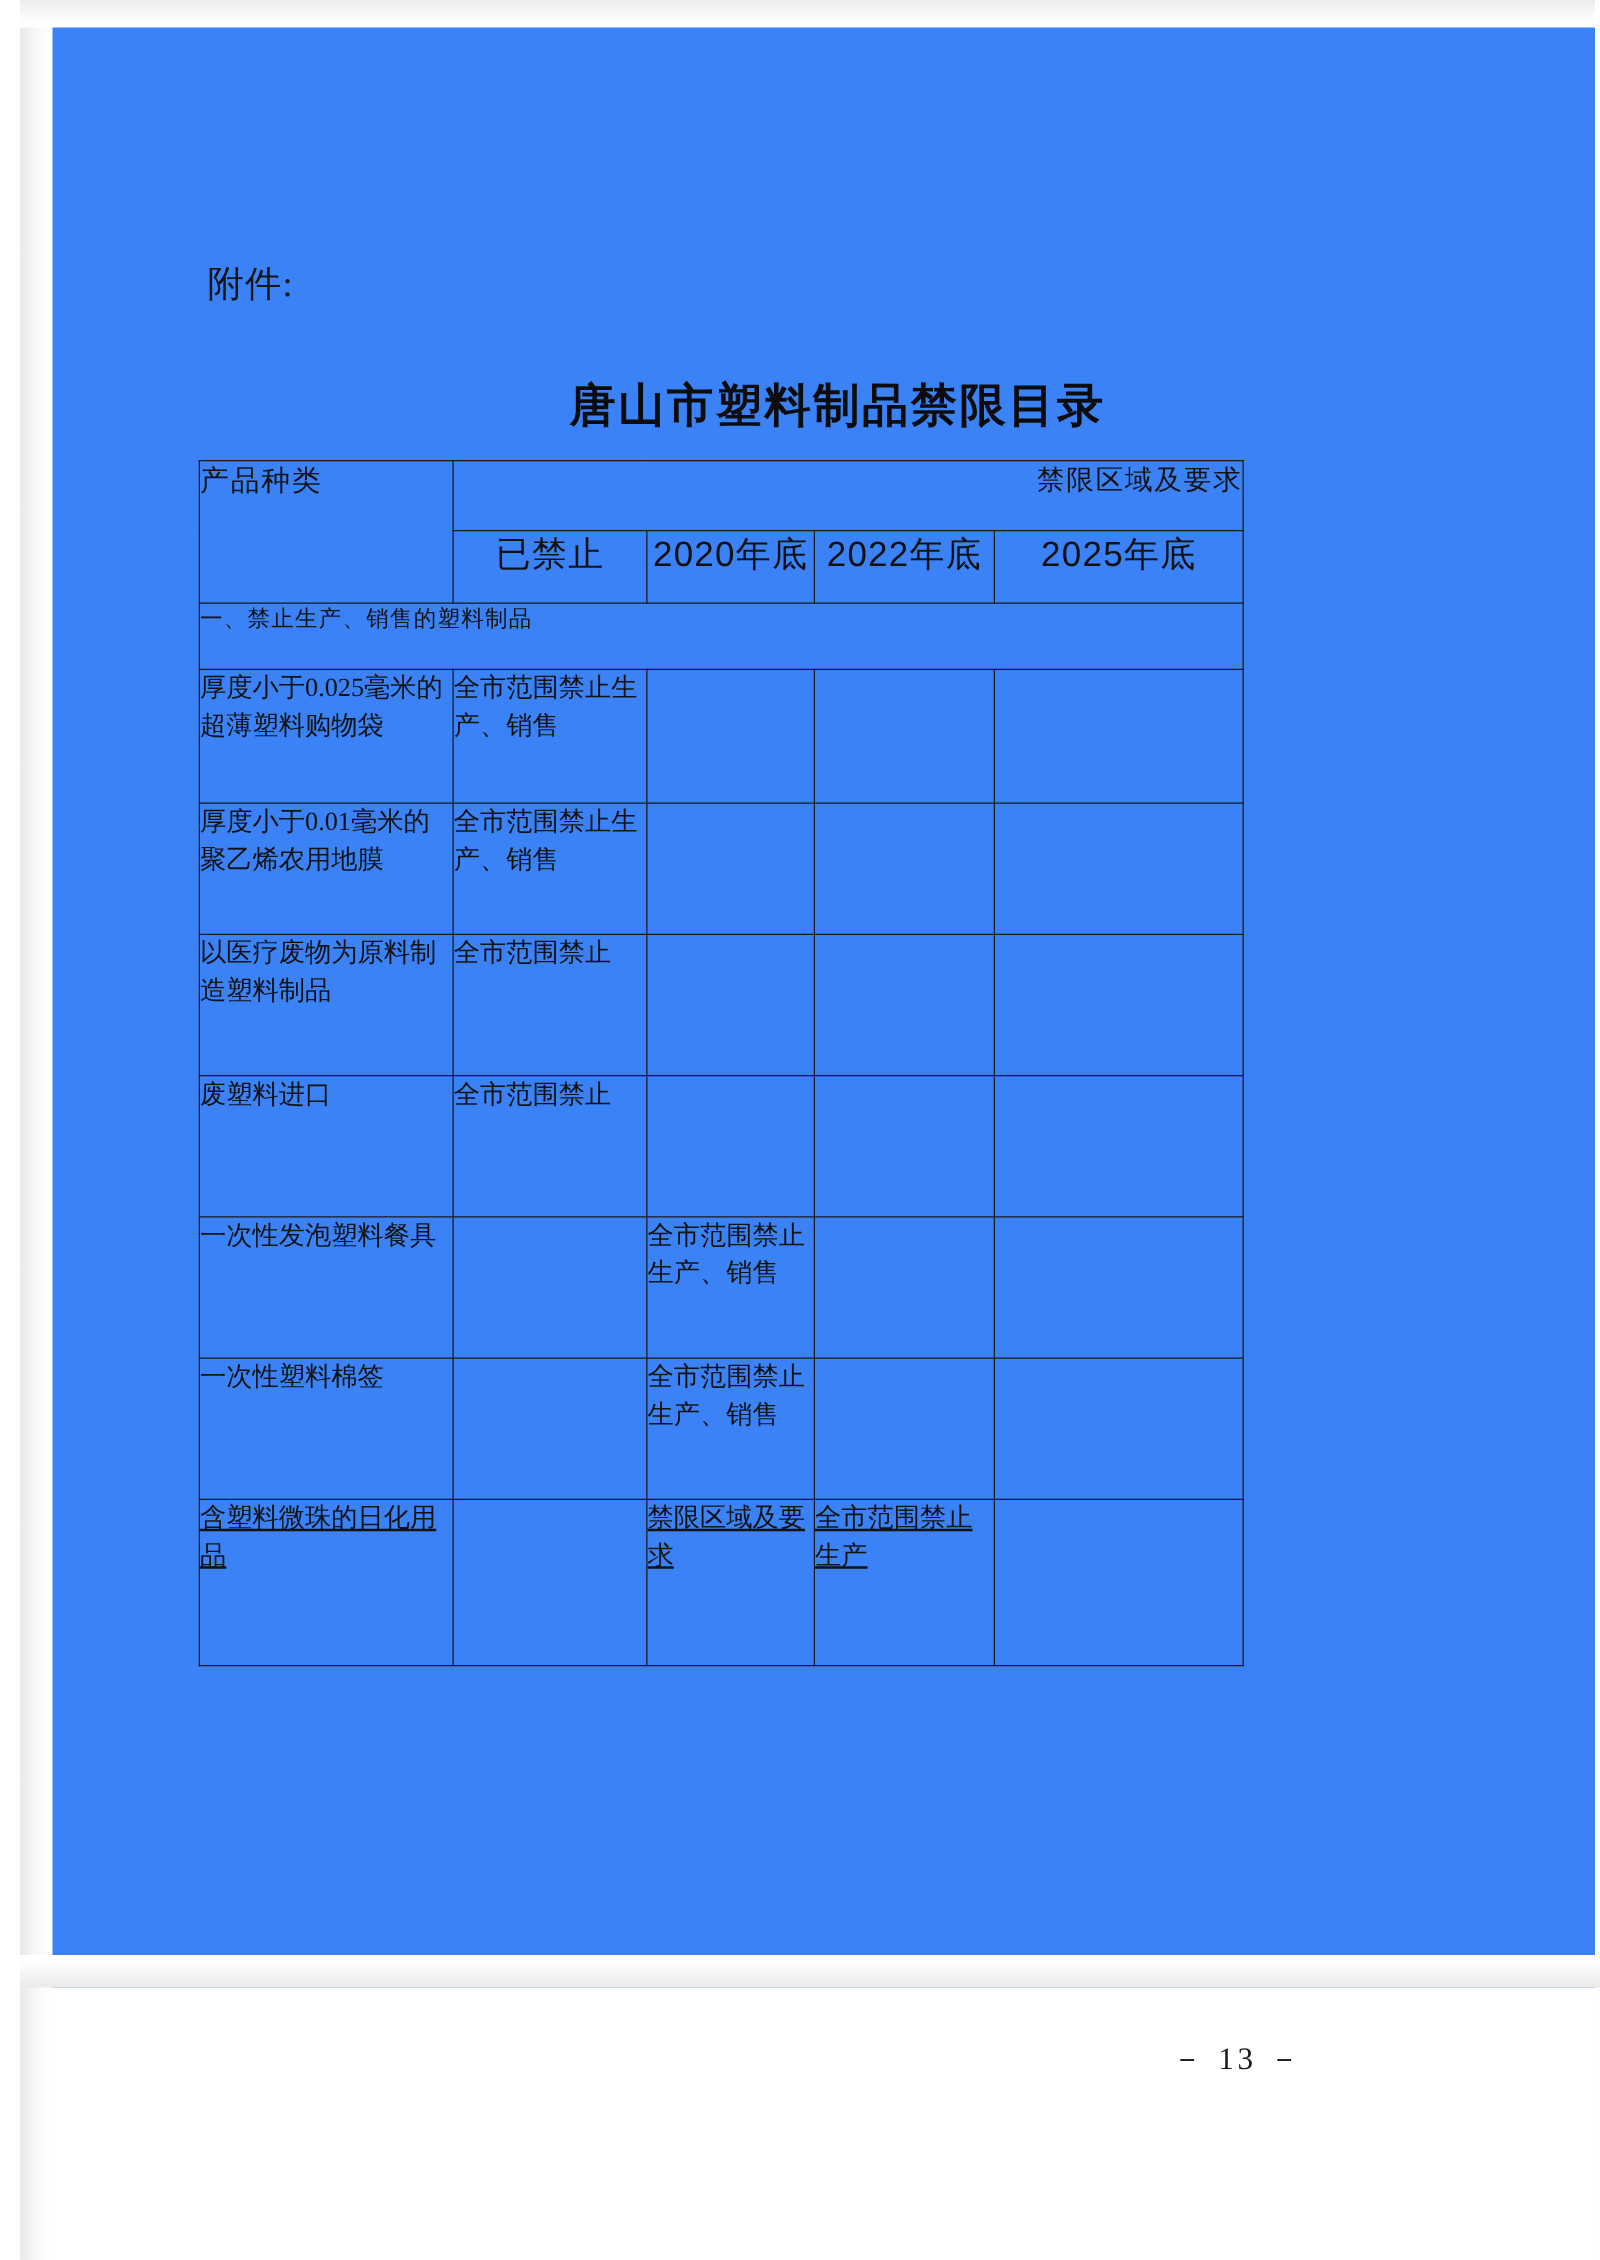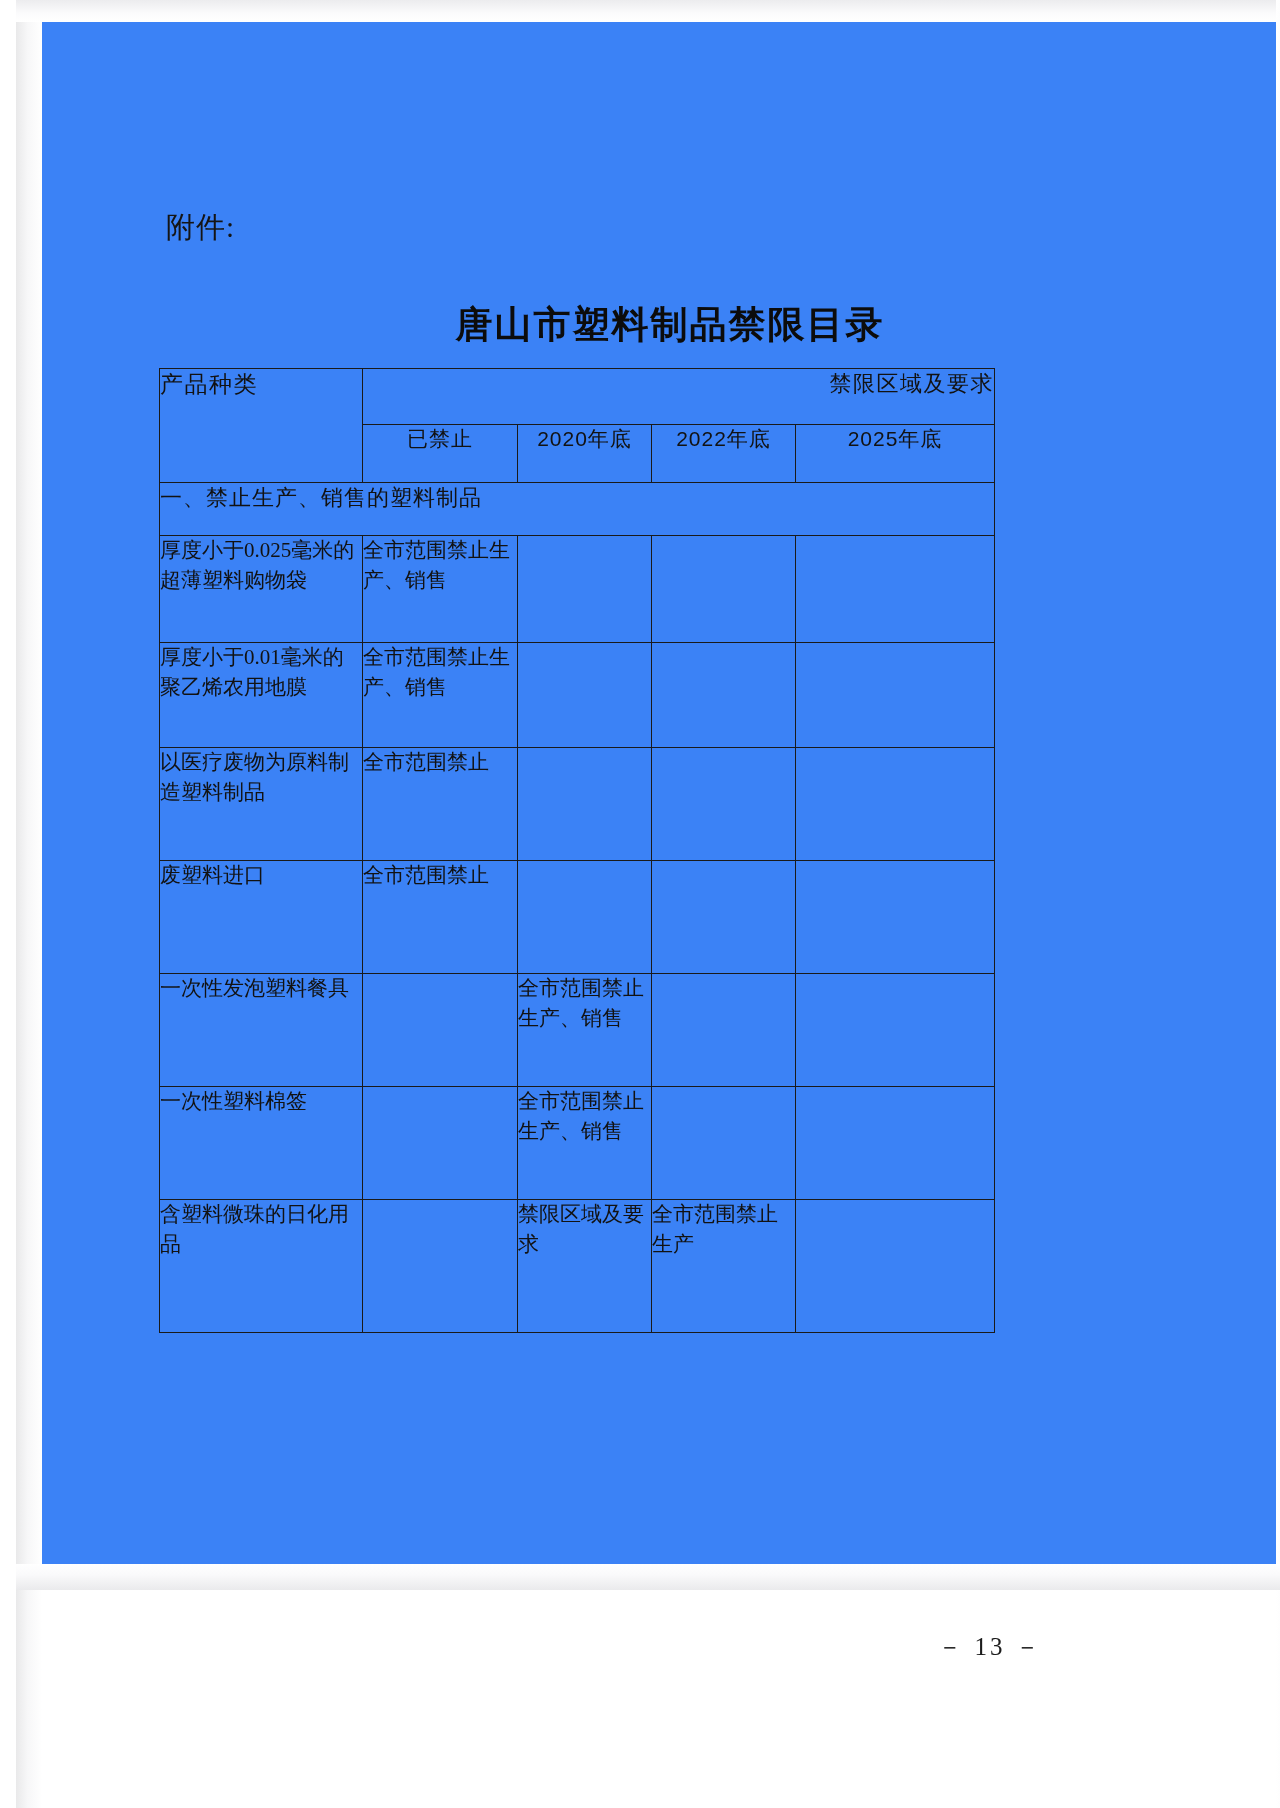--- a/index.html
+++ b/index.html
@@ -115,29 +115,29 @@
     text-align: right;
     vertical-align: middle;
     font-size: 22px;
     letter-spacing: 1.5px;
     font-family: "Liberation Sans", "DejaVu Sans", sans-serif;
   }
   .hdr-sub {
     height: 57px;
     text-align: center;
     vertical-align: middle;
-    font-size: 21px;
+    font-size: 28px;
     letter-spacing: 1px;
     font-family: "Liberation Sans", "DejaVu Sans", sans-serif;
   }
 
   .section-row td {
     height: 52px;
     font-weight: bold;
-    font-size: 22px;
+    font-size: 18px;
     letter-spacing: 1px;
     padding: 11px 0 0 9px;
     vertical-align: middle;
     margin-top: 40px;
   }
 
   .cell-prod {
     padding: 10px 6px 10px 8px;
     line-height: 1.42;
   }
@@ -146,21 +146,21 @@
     line-height: 1.42;
   }
   .cell-empty { }
 
   .r-tall-1 td { height: 106px; }
   .r-tall-2 td { height: 104px; }
   .r-tall-3 td { height: 112px; }
   .r-tall-4 td { height: 112px; margin-left: 28px; }
   .r-tall-5 td { height: 112px; }
   .r-tall-6 td { height: 112px; }
-  .r-tall-7 td { height: 132px; }
+  .r-tall-7 td { height: 132px; text-decoration: underline; }
 
   .vmid { vertical-align: middle; }
 
   .page-number {
     position: absolute;
     left: 0;
     top: 1630px;
     width: 1280px;
     text-align: center;
     font-size: 25px;

